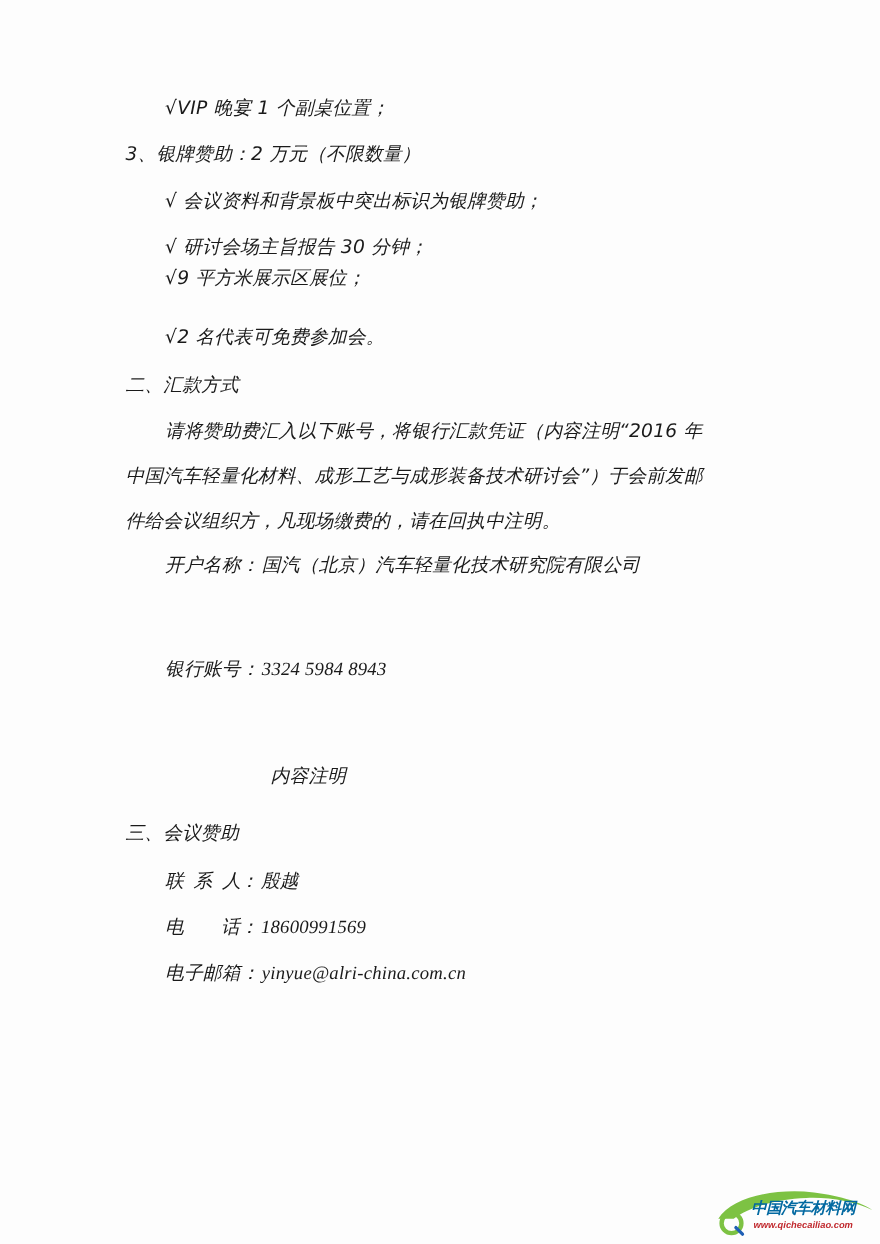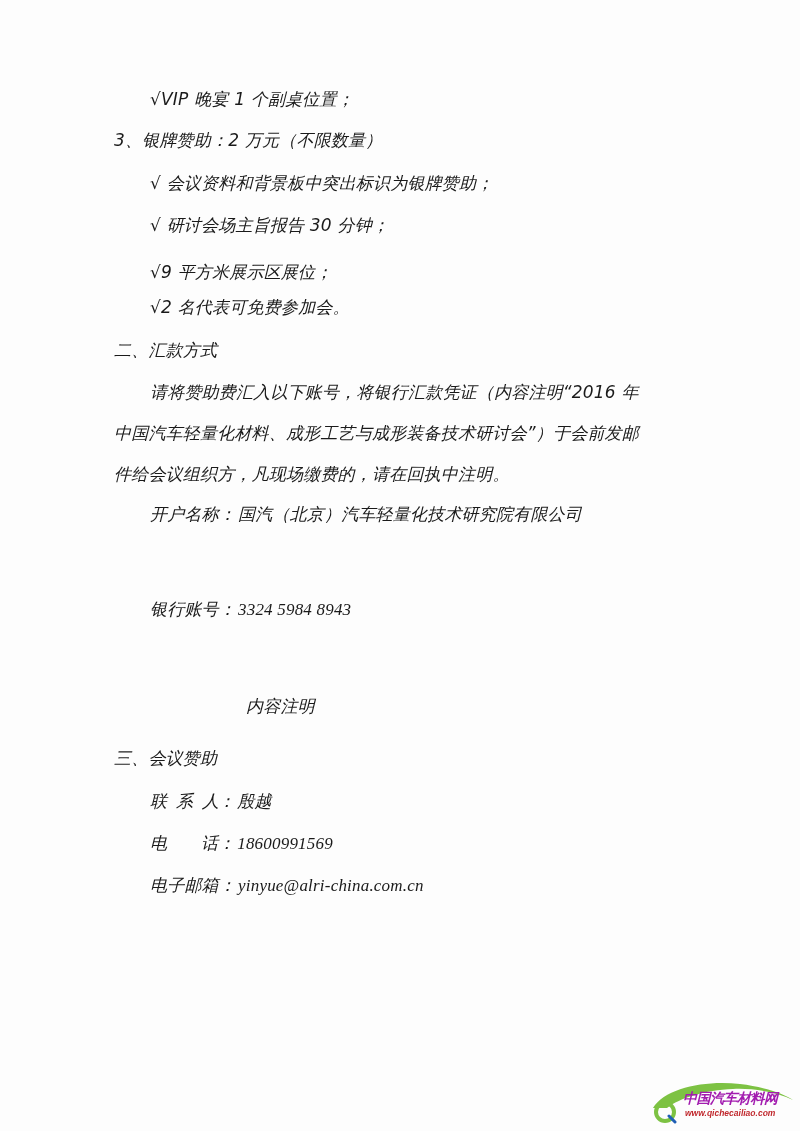--- a/index.html
+++ b/index.html
@@ -47,21 +47,21 @@
       width: 150px;
       height: 46px;
     }
     .logo-cn {
       position: absolute;
       left: 38px;
       top: 12px;
       font-size: 14px;
       font-weight: bold;
       font-style: italic;
-      color: #a21caf;
+      color: #0369a1;
       white-space: nowrap;
       letter-spacing: -0.5px;
     }
     .logo-url {
       position: absolute;
       left: 40px;
       top: 30px;
       font-size: 8.5px;
       font-weight: bold;
       font-style: italic;
@@ -74,21 +74,21 @@
 </head>
 <body>
 
 <div class="page">
 
   <div class="line l1" style="top:88px;">√VIP  晚宴 1 个副桌位置；</div>
 
   <div class="line l0" style="top:129px;">3、银牌赞助：2 万元（不限数量）</div>
   <div class="line l1" style="top:172px;">√  会议资料和背景板中突出标识为银牌赞助；</div>
   <div class="line l1" style="top:214px;">√  研讨会场主旨报告 30 分钟；</div>
-  <div class="line l1" style="top:261px;">√9 平方米展示区展位；</div>
+  <div class="line l1" style="top:242px;">√9 平方米展示区展位；</div>
   <div class="line l1" style="top:296px;">√2 名代表可免费参加会。</div>
 
   <div class="line l0" style="top:339px;">二、汇款方式</div>
   <div class="line l1" style="top:381px;">请将赞助费汇入以下账号，将银行汇款凭证（内容注明“2016 年</div>
   <div class="line l-cont" style="top:422px;">中国汽车轻量化材料、成形工艺与成形装备技术研讨会”）于会前发邮</div>
   <div class="line l1" style="top:503px;">
     <span class="kv-label">开户名称</span><span class="kv-sep">：</span><span>国汽（北京）汽车轻量化技术研究院有限公司</span>
   </div>
 
   <div class="line l-cont" style="top:463px;">件给会议组织方，凡现场缴费的，请在回执中注明。</div>

